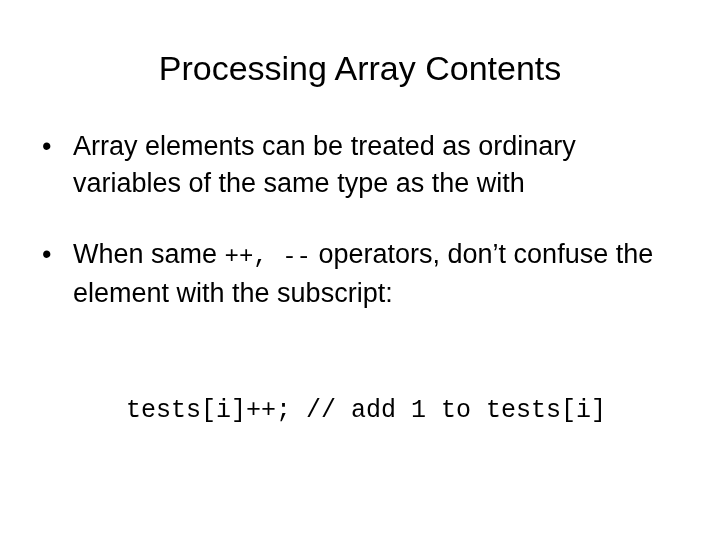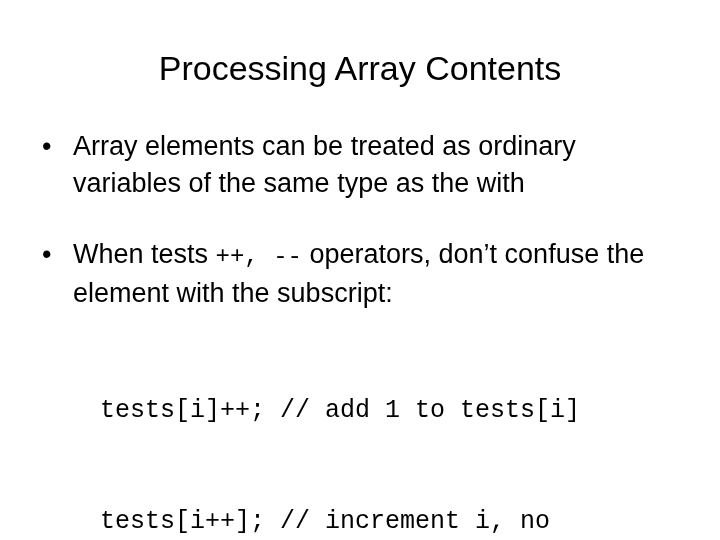--- a/index.html
+++ b/index.html
@@ -74,42 +74,42 @@
     left: 100px;
     font-family: "Liberation Mono", "DejaVu Sans Mono", monospace;
     font-size: 25px;
     line-height: 37px;
     white-space: pre;
     color: #000000;
   }
   .code-line {
     display: block;
     white-space: pre;
+    margin-left: 26px;
   }
 </style>
 </head>
 <body>
 
 <div class="slide">
 
   <div class="slide-title">Processing Array Contents</div>
 
   <div class="body-block">
 
     <div class="bullet">
       <span class="bullet-marker">•</span>
       <span class="bullet-text">Array elements can be treated as ordinary variables of the same type as the with</span>
     </div>
 
     <div class="bullet">
       <span class="bullet-marker">•</span>
-      <span class="bullet-text"><span>When tests </span><span class="mono-inline">++, --</span><span> operators, don’t confuse the element with the subscript:</span></span>
+      <span class="bullet-text"><span>When same </span><span class="mono-inline">++, --</span><span> operators, don’t confuse the element with the subscript:</span></span>
     </div>
 
   </div>
 
   <div class="code-block">
     <span class="code-line">tests[i]++; // add 1 to tests[i]</span>
-    <span class="code-line">tests[i++]; // increment i, no</span>
     
   </div>
 
 </div>
 
 </body></html>

